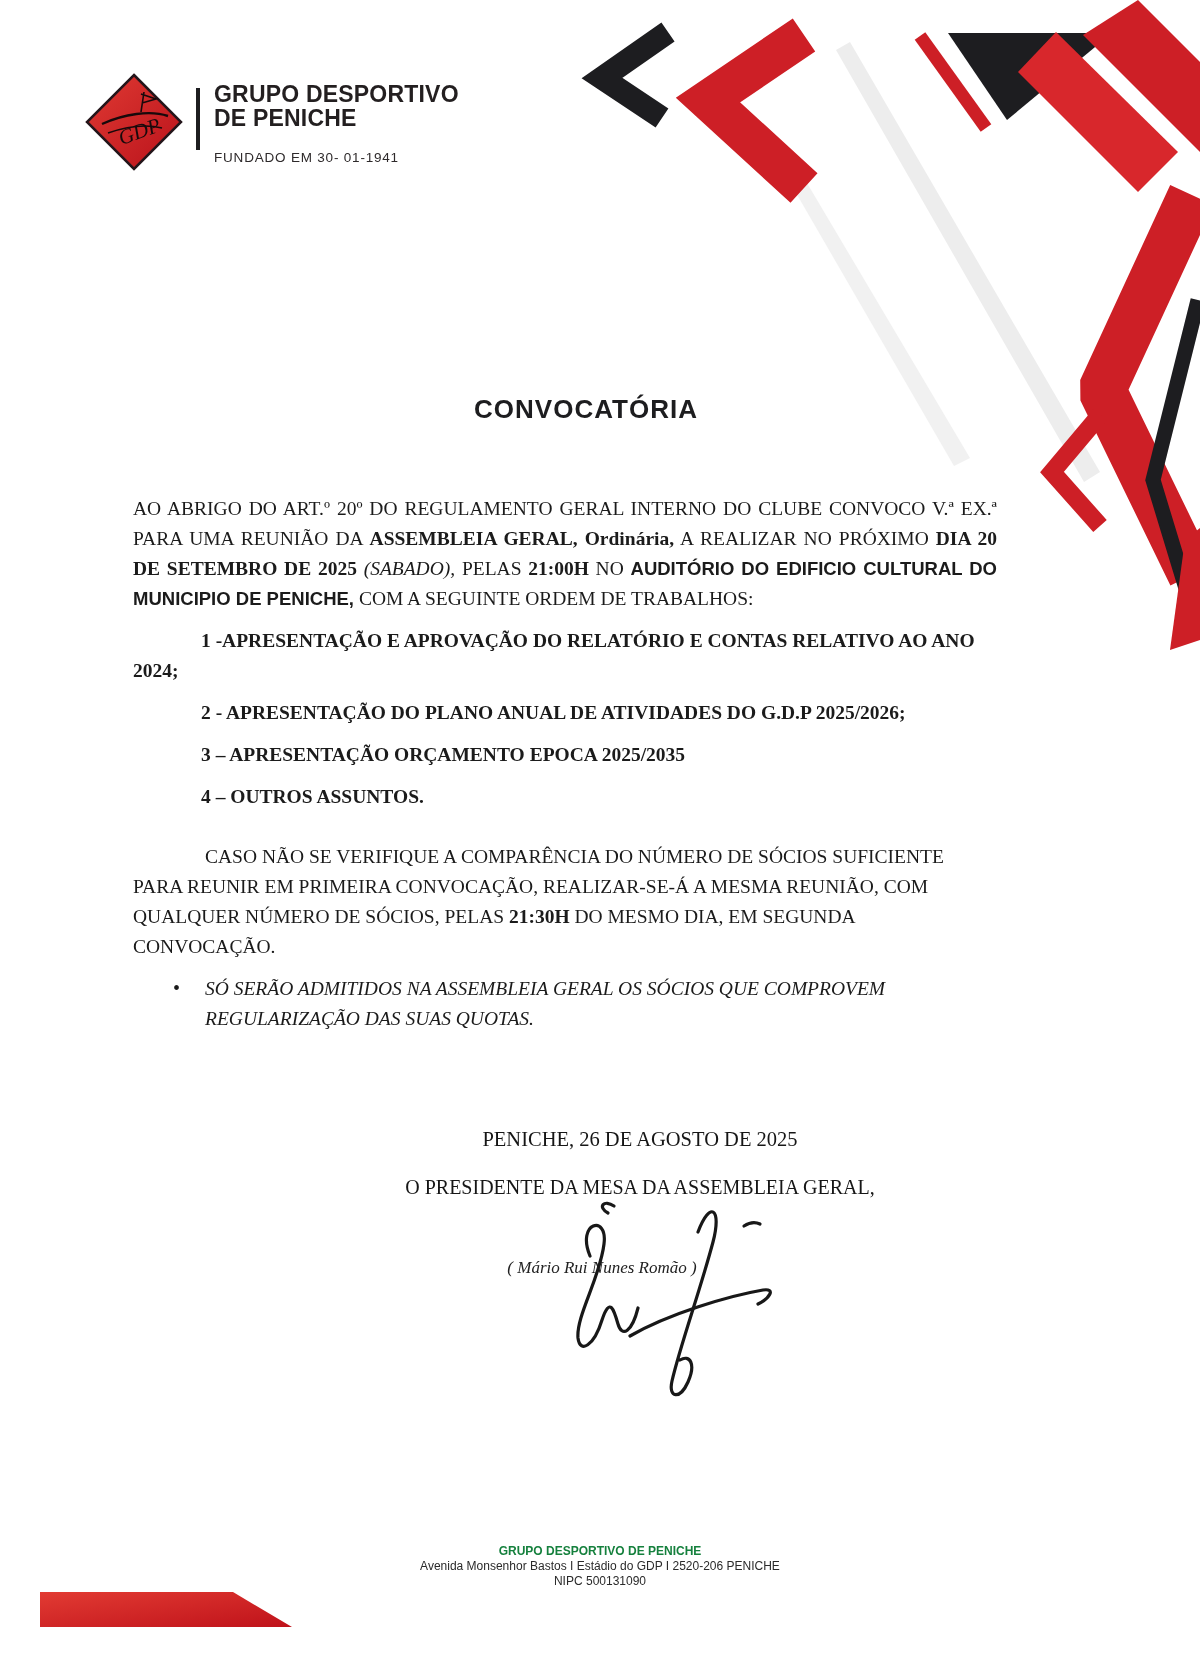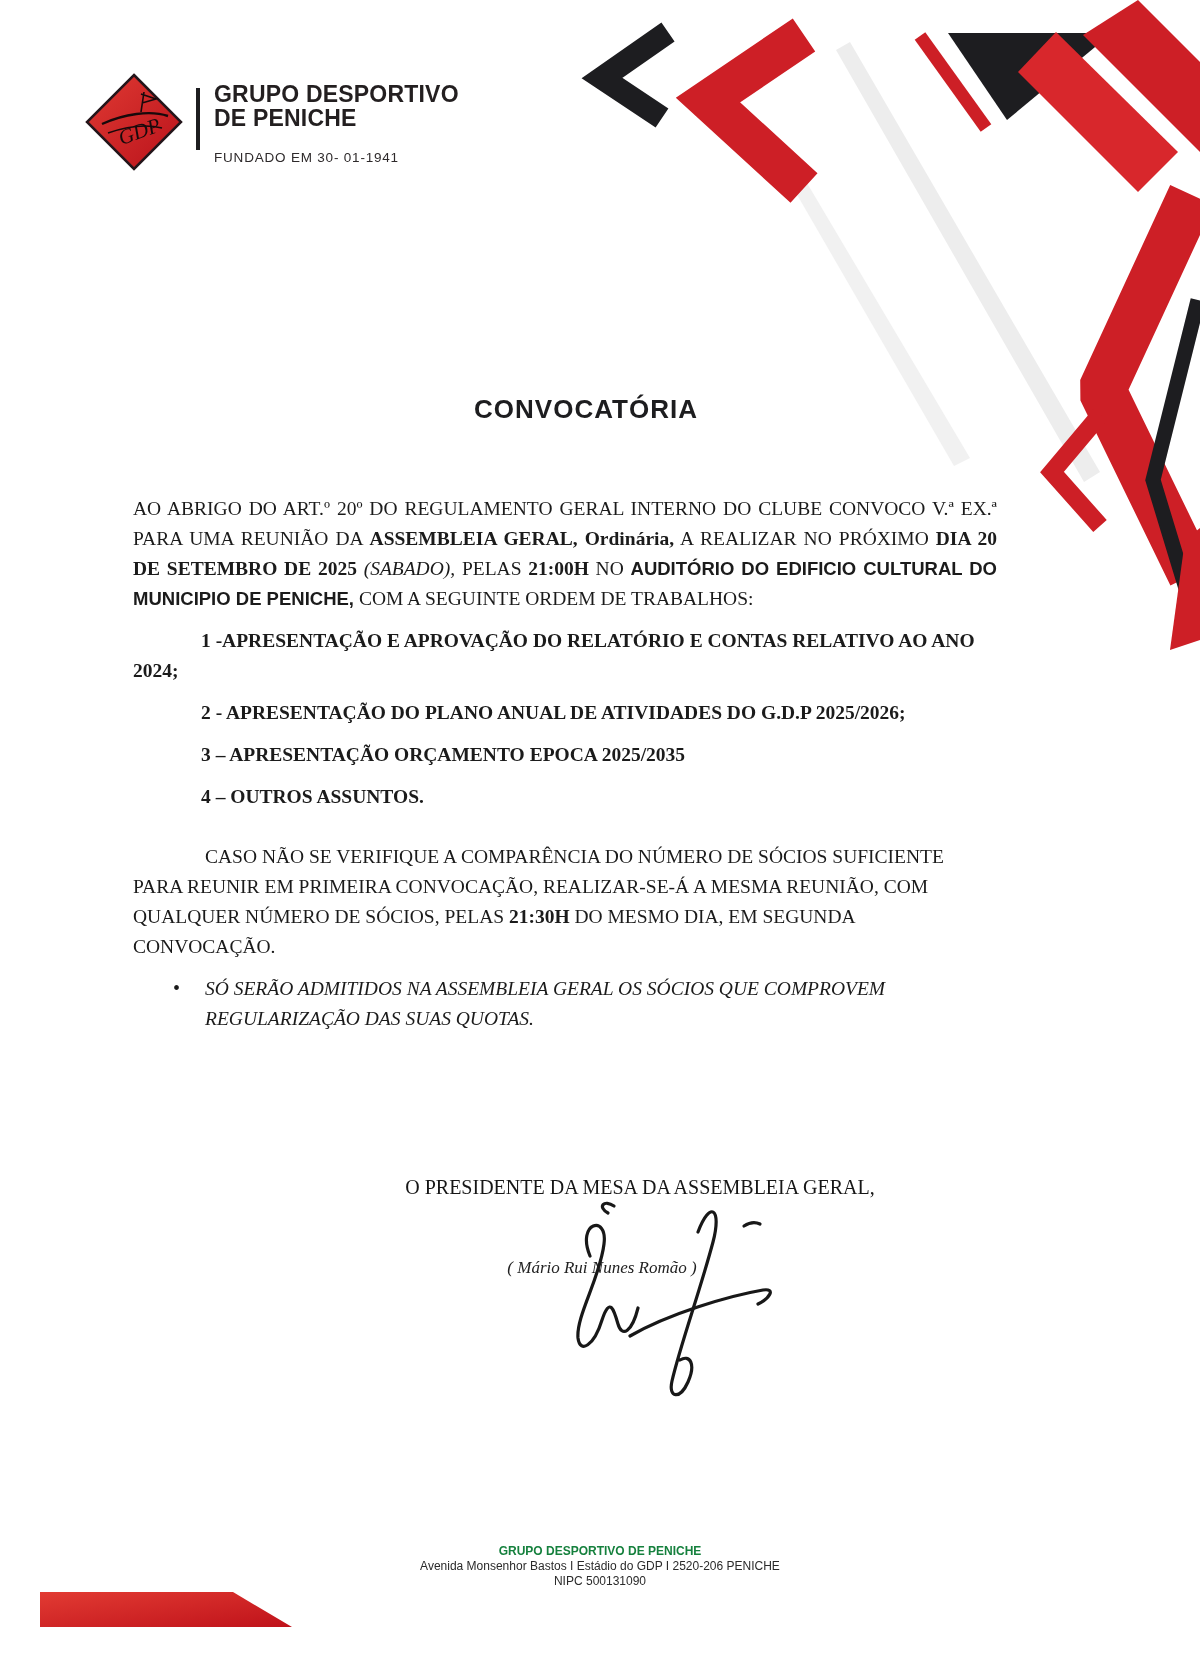--- a/index.html
+++ b/index.html
@@ -94,20 +94,21 @@
     <p class="agenda-item">4 – OUTROS ASSUNTOS.</p>
 
     <p class="p2"><span>CASO NÃO SE VERIFIQUE A COMPARÊNCIA DO NÚMERO DE SÓCIOS SUFICIENTE PARA REUNIR EM PRIMEIRA CONVOCAÇÃO, REALIZAR-SE-Á A MESMA REUNIÃO, COM QUALQUER NÚMERO DE SÓCIOS, PELAS </span><span class="bold">21:30H</span><span> DO MESMO DIA, EM SEGUNDA CONVOCAÇÃO.</span></p>
 
     <p class="note">
       <span class="note-bullet">•</span>
       <span>SÓ SERÃO ADMITIDOS NA ASSEMBLEIA GERAL OS SÓCIOS QUE COMPROVEM REGULARIZAÇÃO DAS SUAS QUOTAS.</span>
     </p>
   </div>
 
+  <div class="closing-date">PENICHE, 26 DE AGOSTO DE 2025</div>
   <div class="closing-president">O PRESIDENTE DA MESA DA ASSEMBLEIA GERAL,</div>
   <div class="sig-name">( Mário Rui Nunes Romão )</div>
 
   <svg class="sig-svg" width="240" height="215" viewBox="0 0 240 215" aria-hidden="true">
     <g fill="none" stroke="#181818" stroke-width="3.2" stroke-linecap="round">
       <path d="M66,10 C56,3 49,11 60,17"></path>
       <path d="M42,60 C28,26 60,18 56,48 C52,82 28,120 30,142 C32,158 46,150 54,124 C62,100 66,114 70,128 C74,142 84,136 90,112"></path>
       <path d="M150,36 C162,4 174,12 165,46 C152,95 132,150 124,185 C120,202 132,204 140,186 C148,168 142,158 132,164"></path>
       <path d="M82,140 C120,118 180,100 215,94 C228,92 222,102 210,108"></path>
       <path d="M196,30 C202,26 208,26 212,28"></path>

